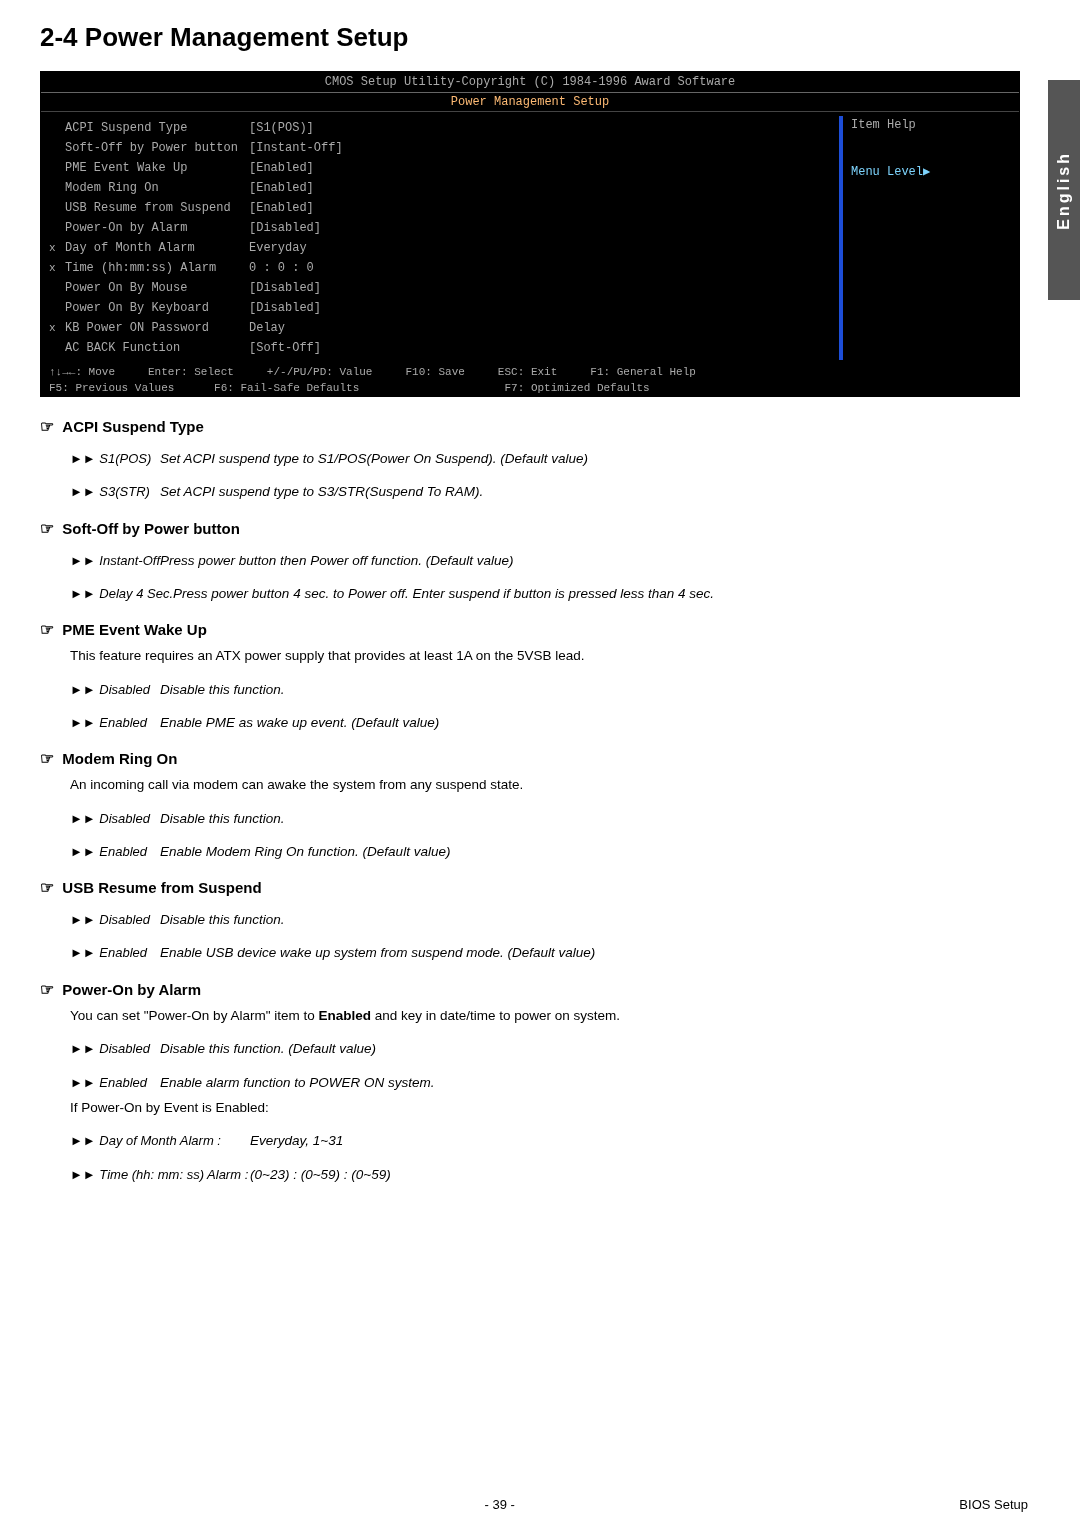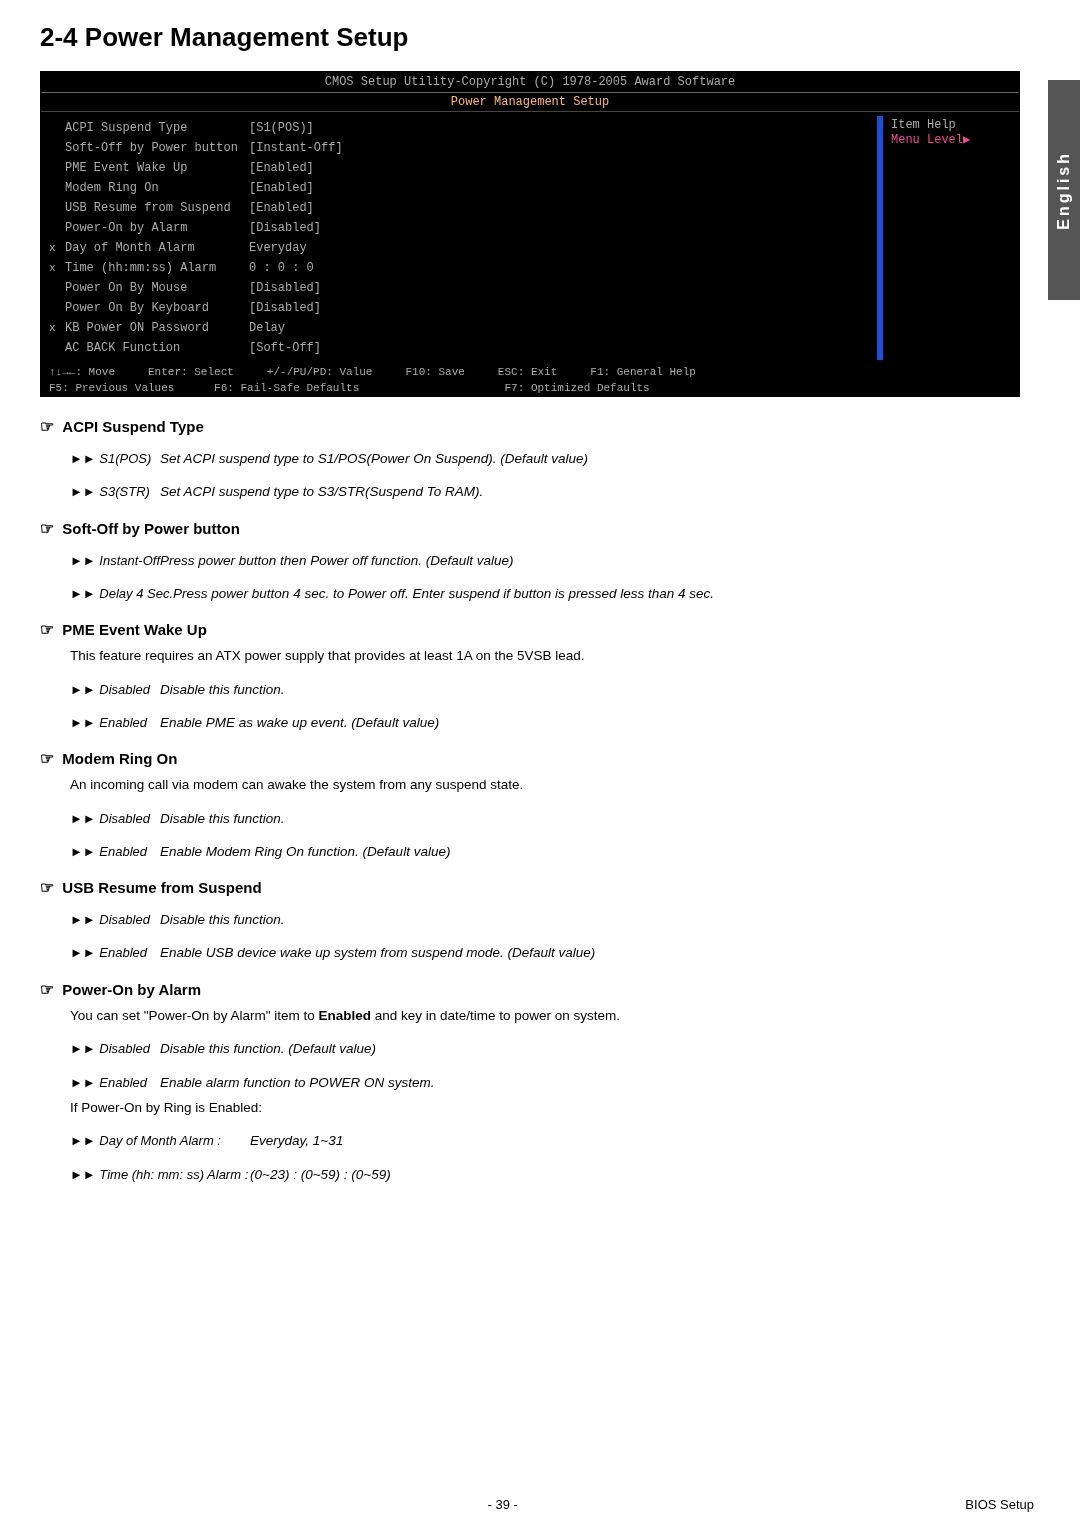--- a/index.html
+++ b/index.html
@@ -70,23 +70,23 @@
     }
     .bios-body {
       display: flex;
       padding: 4px 0;
     }
     .bios-left {
       flex: 1;
       padding: 2px 8px;
     }
     .bios-right-panel {
-      width: 142px;
+      width: 180px;
       padding: 2px 8px;
-      border-left: 6px solid #1d4ed8;
+      border-left: 4px solid #1d4ed8;
     }
     .bios-row {
       display: flex;
       align-items: center;
       padding: 1px 0;
       line-height: 1.5;
     }
     .bios-row-label {
       width: 200px;
       display: flex;
@@ -103,21 +103,22 @@
     .bios-bottom-row {
       display: flex;
       justify-content: space-between;
       padding: 2px 8px;
       font-size: 11px;
     }
     .bios-item-help {
       color: #aaa;
     }
     .bios-menu-level {
-      color: #ec4899;
+      color: #7dd3fc;
+      margin-top: 32px;
     }
 
     
     .section {
       margin-bottom: 16px;
     }
     .section-title {
       font-weight: bold;
       font-size: 15px;
       display: flex;
@@ -151,42 +152,42 @@
     }
     strong {
       font-weight: bold;
     }
 
     
     .page-footer {
       position: absolute;
       bottom: 20px;
       left: 40px;
-      right: 46px;
+      right: 52px;
       display: flex;
       justify-content: space-between;
       font-size: 13px;
     }
     .footer-center {
       text-align: center;
     }
   </style>
 </head>
 <body>
 
 <div class="english-tab">
   <span>English</span>
 </div>
 
 <div class="main-content">
 
   <div class="page-title">2-4   Power Management Setup</div>
 
   <div class="bios-box">
-    <div class="bios-title-bar">CMOS Setup Utility-Copyright (C) 1978-2005 Award Software</div>
+    <div class="bios-title-bar">CMOS Setup Utility-Copyright (C) 1984-1996 Award Software</div>
     <div class="bios-subtitle">Power Management Setup</div>
     <div class="bios-body">
       <div class="bios-left">
 
       <div class="bios-row">
     <span class="bios-row-label">
       <span class="bios-row-prefix"></span>
       ACPI Suspend Type
     </span>
     <span class="bios-row-value">[S1(POS)]</span>
@@ -344,21 +345,21 @@
         <div class="section-title">Power-On by Alarm</div>
         <div class="desc-text">You can set "Power-On by Alarm" item to <strong>Enabled</strong> and key in date/time to power on system.</div>
         <div class="bullet-item">
       <span class="bullet-arrow">►► Disabled</span>
       <span class="bullet-text">Disable this function. (Default value)</span>
     </div>
         <div class="bullet-item">
       <span class="bullet-arrow">►► Enabled</span>
       <span class="bullet-text">Enable alarm function to POWER ON system.</span>
     </div>
-        <div class="desc-text">If Power-On by Ring is Enabled:</div>
+        <div class="desc-text">If Power-On by Event is Enabled:</div>
         <div class="bullet-item">
         <span class="bullet-arrow" style="min-width:180px">►► Day of Month Alarm :</span>
         <span class="bullet-text">Everyday, 1~31</span>
       </div>
         <div class="bullet-item">
         <span class="bullet-arrow" style="min-width:180px">►► Time (hh: mm: ss) Alarm :</span>
         <span class="bullet-text">(0~23) : (0~59) : (0~59)</span>
       </div>
       </div>
     </div>

